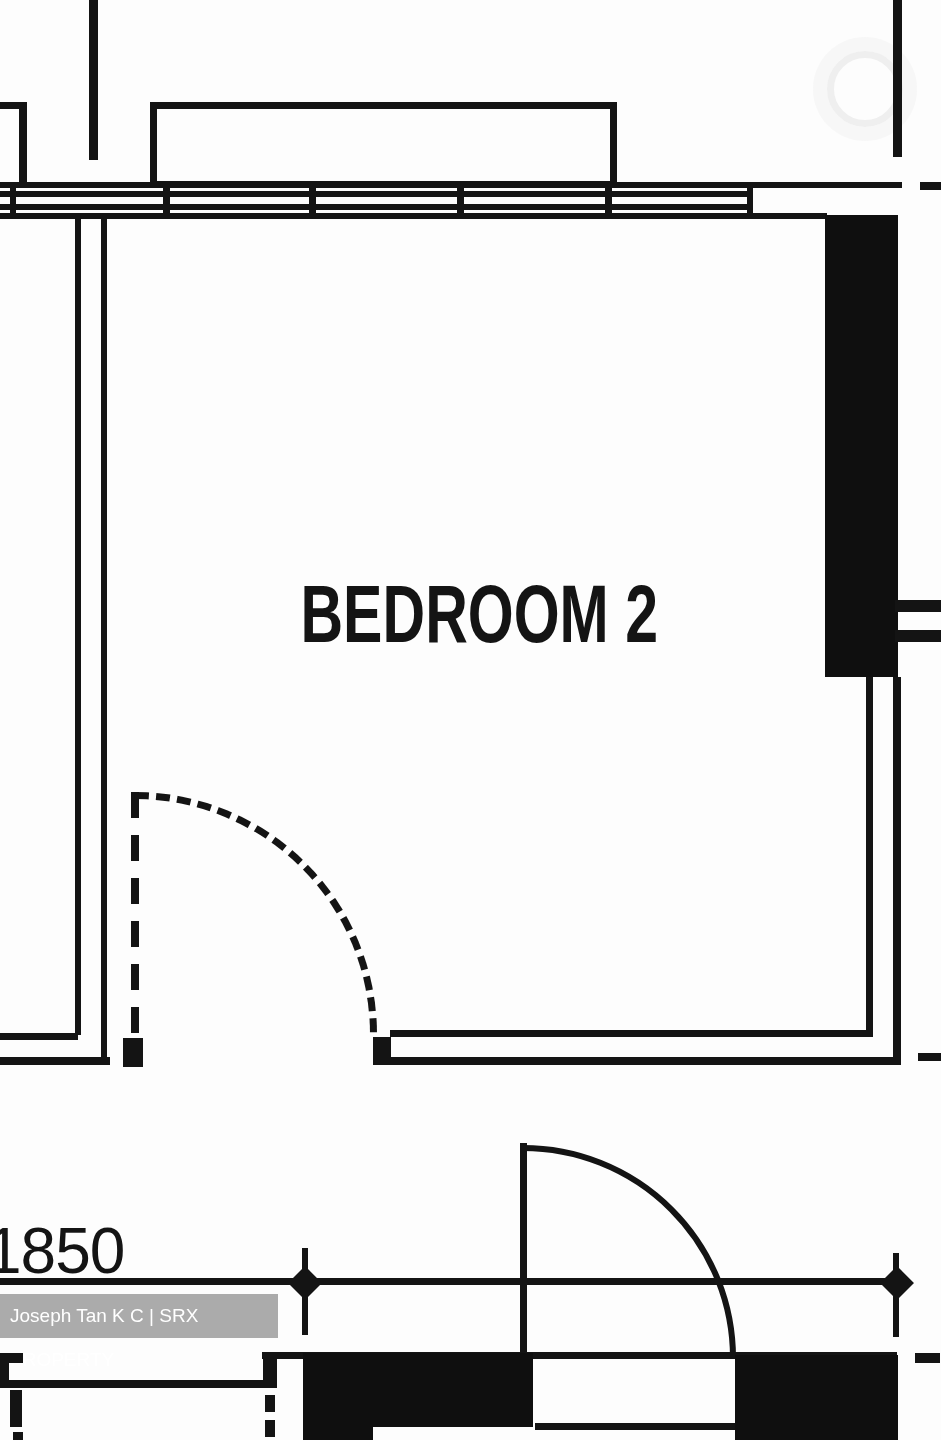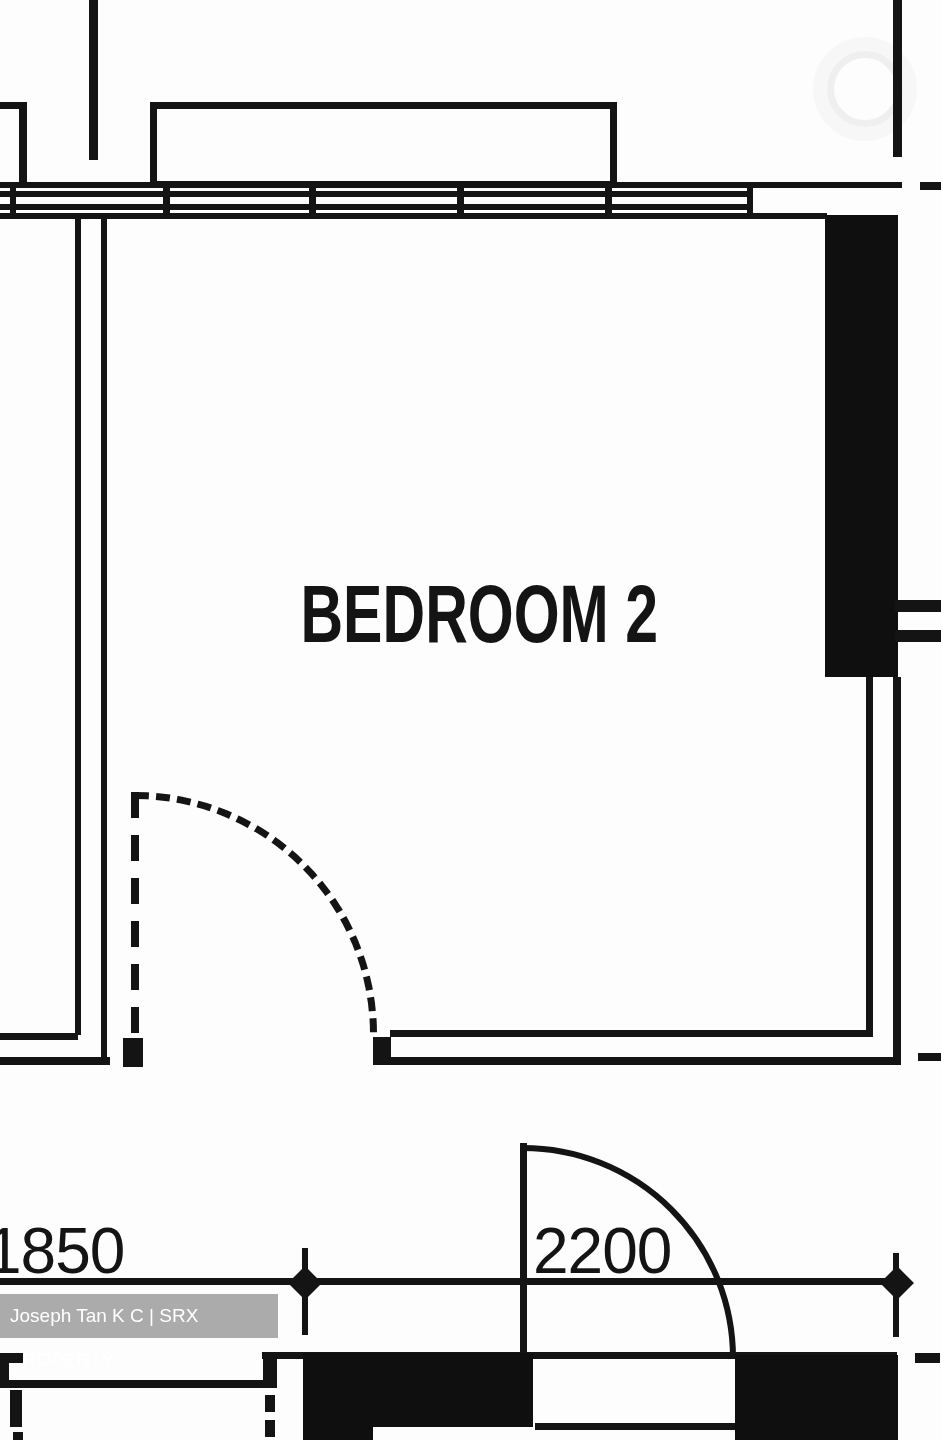--- a/index.html
+++ b/index.html
@@ -99,21 +99,20 @@
   <div class="blk" style="left:520px;top:1143px;width:7px;height:215px;"></div>
   <div class="arc" id="lower-door-arc"></div>
 
   <div class="blk" style="left:0;top:1278px;width:897px;height:7px;"></div>
   <div class="blk" style="left:302px;top:1248px;width:6px;height:87px;"></div>
   <div class="diamond" style="left:293px;top:1271px;"></div>
   <div class="blk" style="left:893px;top:1253px;width:6px;height:84px;"></div>
   <div class="diamond" style="left:885px;top:1271px;"></div>
 
   <div class="txt dim-text" style="left:-14px;">1850</div>
-  <div class="txt dim-text" style="left:533px;">2200</div>
 
   <div id="watermark">Joseph Tan K C | SRX PROPERTY</div>
 
   <div class="blk" style="left:8px;top:1380px;width:255px;height:8px;"></div>
   <div class="blk" style="left:0;top:1353px;width:9px;height:35px;"></div>
   <div class="blk" style="left:0;top:1353px;width:23px;height:10px;"></div>
   <div class="blk" style="left:10px;top:1390px;width:12px;height:37px;"></div>
   <div class="blk" style="left:13px;top:1432px;width:10px;height:8px;"></div>
 
   <div class="blk" style="left:262px;top:1352px;width:635px;height:7px;"></div>

